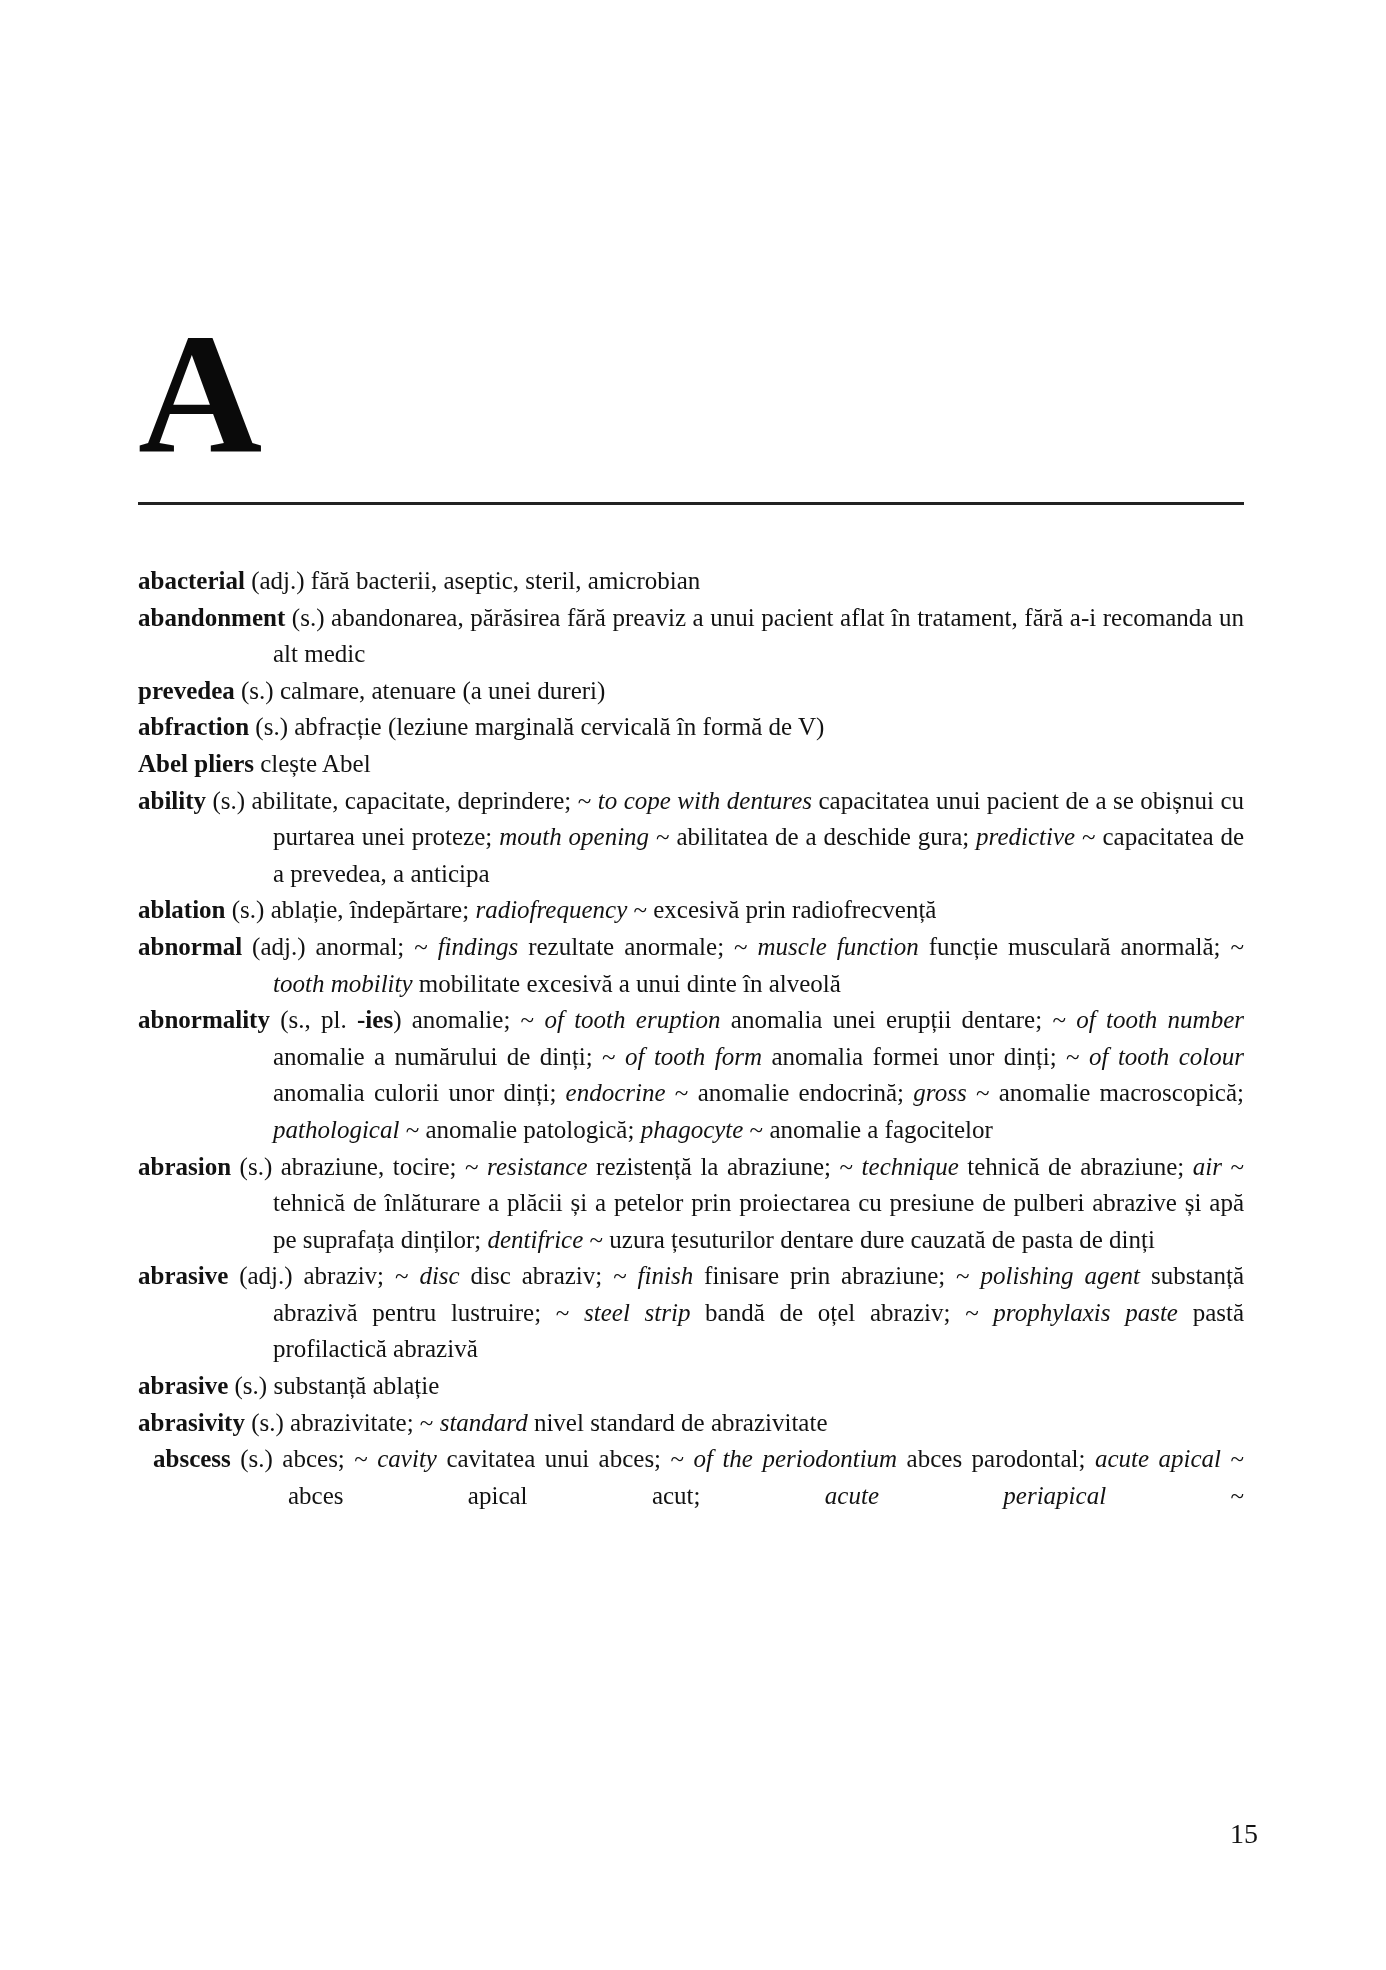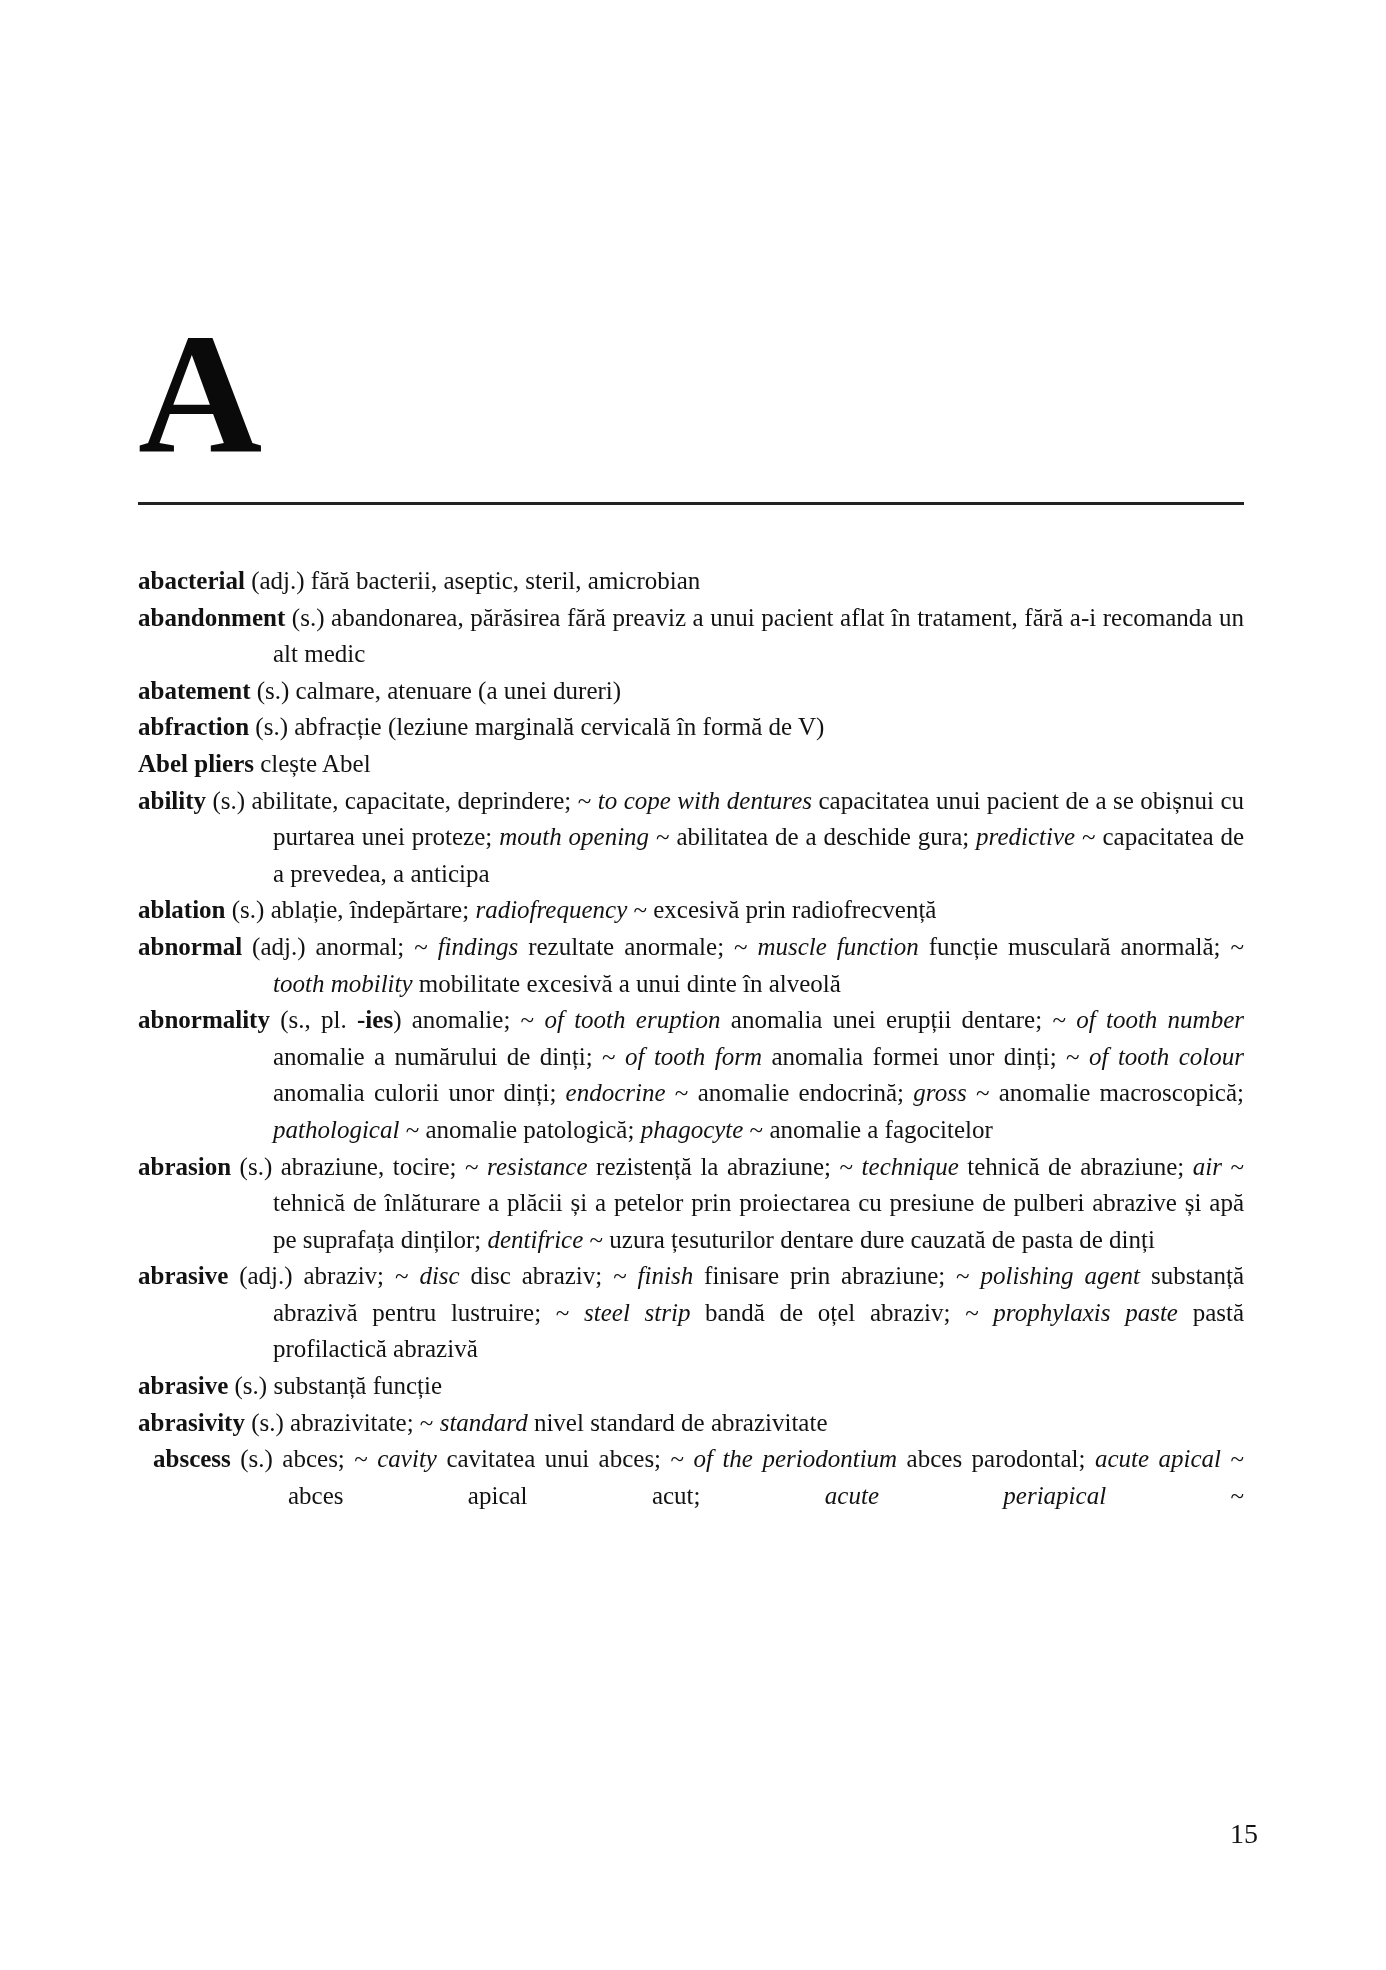--- a/index.html
+++ b/index.html
@@ -70,28 +70,28 @@
 </head>
 <body>
 
 <div class="page">
   <div class="content">
     <div class="section-letter">A</div>
     <div class="section-divider"></div>
     <div class="entries" id="entries">
         <p class="entry"><span class="b">abacterial</span><span class="r"> (adj.) fără bacterii, aseptic, steril, amicrobian</span></p>
         <p class="entry"><span class="b">abandonment</span><span class="r"> (s.) abandonarea, părăsirea fără preaviz a unui pacient aflat în tratament, fără a-i recomanda un alt medic</span></p>
-        <p class="entry"><span class="b">abatement</span><span class="r"> (s.) calmare, atenuare (a unei dureri)</span></p>
+        <p class="entry"><span class="b">prevedea</span><span class="r"> (s.) calmare, atenuare (a unei dureri)</span></p>
         <p class="entry"><span class="b">abfraction</span><span class="r"> (s.) abfracție (leziune marginală cervicală în formă de V)</span></p>
         <p class="entry"><span class="b">Abel pliers</span><span class="r"> clește Abel</span></p>
         <p class="entry"><span class="b">ability</span><span class="r"> (s.) abilitate, capacitate, deprindere; ~ </span><span class="i">to cope with dentures</span><span class="r"> capacitatea unui pacient de a se obișnui cu purtarea unei proteze; </span><span class="i">mouth opening</span><span class="r"> ~ abilitatea de a deschide gura; </span><span class="i">predictive</span><span class="r"> ~ capacitatea de a prevedea, a anticipa</span></p>
         <p class="entry"><span class="b">ablation</span><span class="r"> (s.) ablație, îndepărtare; </span><span class="i">radiofrequency</span><span class="r"> ~ excesivă prin radiofrecvență</span></p>
         <p class="entry"><span class="b">abnormal</span><span class="r"> (adj.) anormal; ~ </span><span class="i">findings</span><span class="r"> rezultate anormale; ~ </span><span class="i">muscle function</span><span class="r"> funcție musculară anormală; ~ </span><span class="i">tooth mobility</span><span class="r"> mobilitate excesivă a unui dinte în alveolă</span></p>
         <p class="entry"><span class="b">abnormality</span><span class="r"> (s., pl. </span><span class="b">-ies</span><span class="r">) anomalie; ~ </span><span class="i">of tooth eruption</span><span class="r"> anomalia unei erupții dentare; ~ </span><span class="i">of tooth number</span><span class="r"> anomalie a numărului de dinți; ~ </span><span class="i">of tooth form</span><span class="r"> anomalia formei unor dinți; ~ </span><span class="i">of tooth colour</span><span class="r"> anomalia culorii unor dinți; </span><span class="i">endocrine</span><span class="r"> ~ anomalie endocrină; </span><span class="i">gross</span><span class="r"> ~ anomalie macroscopică; </span><span class="i">pathological</span><span class="r"> ~ anomalie patologică; </span><span class="i">phagocyte</span><span class="r"> ~ anomalie a fagocitelor</span></p>
         <p class="entry"><span class="b">abrasion</span><span class="r"> (s.) abraziune, tocire; ~ </span><span class="i">resistance</span><span class="r"> rezistență la abraziune; ~ </span><span class="i">technique</span><span class="r"> tehnică de abraziune; </span><span class="i">air</span><span class="r"> ~ tehnică de înlăturare a plăcii și a petelor prin proiectarea cu presiune de pulberi abrazive și apă pe suprafața dinților; </span><span class="i">dentifrice</span><span class="r"> ~ uzura țesuturilor dentare dure cauzată de pasta de dinți</span></p>
         <p class="entry"><span class="b">abrasive</span><span class="r"> (adj.) abraziv; ~ </span><span class="i">disc</span><span class="r"> disc abraziv; ~ </span><span class="i">finish</span><span class="r"> finisare prin abraziune; ~ </span><span class="i">polishing agent</span><span class="r"> substanță abrazivă pentru lustruire; ~ </span><span class="i">steel strip</span><span class="r"> bandă de oțel abraziv; ~ </span><span class="i">prophylaxis paste</span><span class="r"> pastă profilactică abrazivă</span></p>
-        <p class="entry"><span class="b">abrasive</span><span class="r"> (s.) substanță funcție</span></p>
+        <p class="entry"><span class="b">abrasive</span><span class="r"> (s.) substanță ablație</span></p>
         <p class="entry"><span class="b">abrasivity</span><span class="r"> (s.) abrazivitate; ~ </span><span class="i">standard</span><span class="r"> nivel standard de abrazivitate</span></p>
         <p class="entry justify-last"><span class="b">abscess</span><span class="r"> (s.) abces; ~ </span><span class="i">cavity</span><span class="r"> cavitatea unui abces; ~ </span><span class="i">of the periodontium</span><span class="r"> abces parodontal; </span><span class="i">acute apical</span><span class="r"> ~ abces apical acut; </span><span class="i">acute periapical</span><span class="r"> ~</span></p>
       </div>
   </div>
   <div class="page-number">15</div>
 </div>
 
 </body></html>

